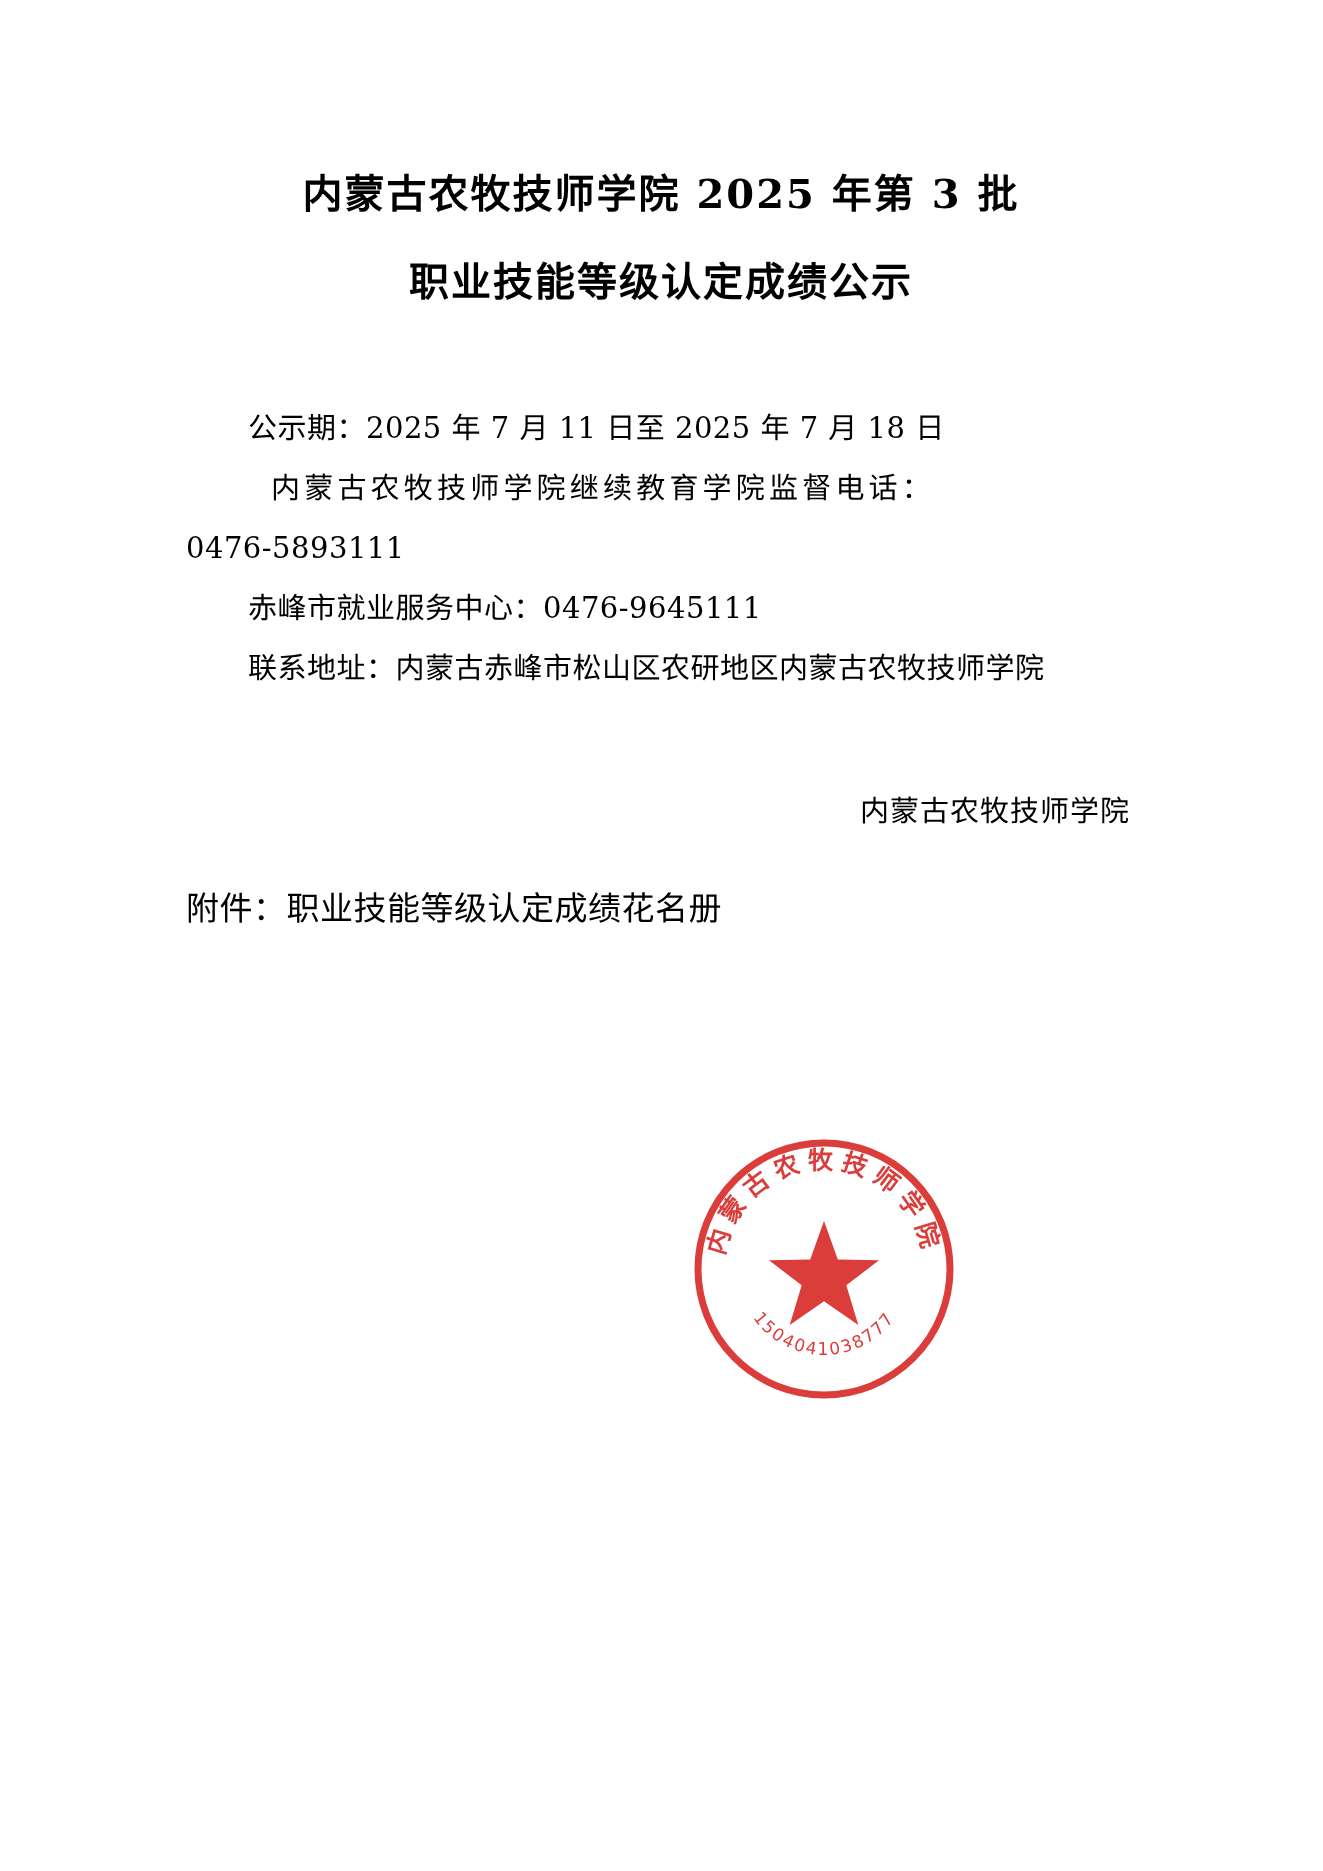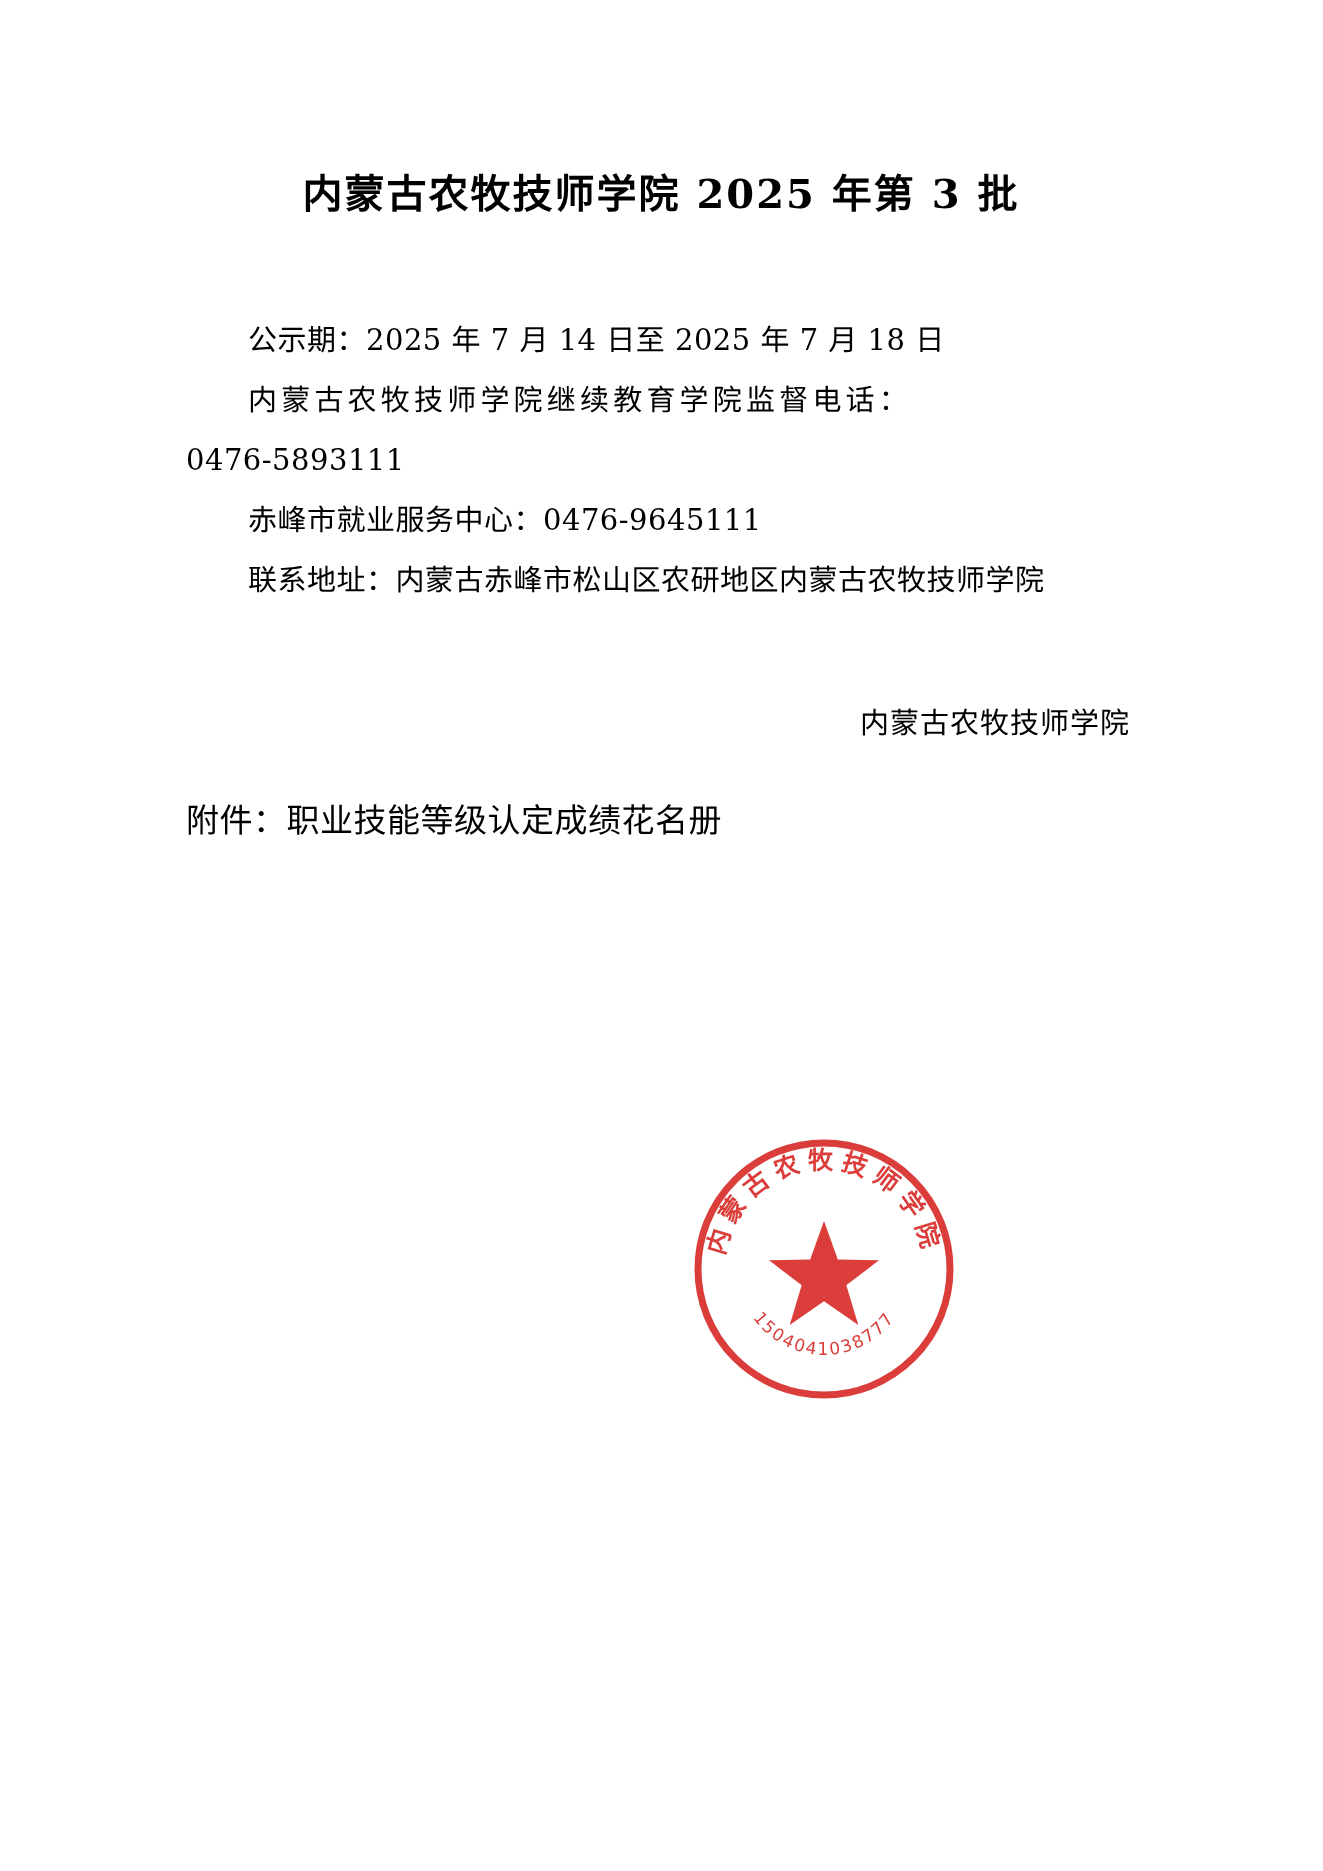--- a/index.html
+++ b/index.html
@@ -55,20 +55,21 @@
     letter-spacing: 0.5px;
     margin: 0;
   }
   .para.indent {
     text-indent: 62px;
   }
   .gap-after-title { height: 72px; }
 
   .spread {
     letter-spacing: 4.2px;
+    margin-left: 23px;
   }
 
   .signature-block {
     margin-top: 82px;
     text-align: right;
     padding-right: 6px;
   }
   .signature-line {
     font-size: 29px;
     line-height: 62px;
@@ -100,26 +101,27 @@
 </style>
 </head>
 <body>
 
 <div class="page">
 
   <div class="doc-body">
 
     <div class="title-block">
       <div class="title-line">内蒙古农牧技师学院 2025 年第 3 批</div>
+      <div class="title-line">职业技能等级认定成绩公示</div>
     </div>
 
     <div class="gap-after-title"></div>
 
 
-    <p class="para indent">公示期：2025 年 7 月 14 日至 2025 年 7 月 18 日</p>
+    <p class="para indent">公示期：2025 年 7 月 11 日至 2025 年 7 月 18 日</p>
 
     <p class="para indent"><span class="spread">内蒙古农牧技师学院继续教育学院监督电话：</span></p>
     <p class="para">0476-5893111</p>
 
     <p class="para indent">赤峰市就业服务中心：0476-9645111</p>
 
     <p class="para indent">联系地址：内蒙古赤峰市松山区农研地区内蒙古农牧技师学院</p>
 
 
     <div class="signature-block">

